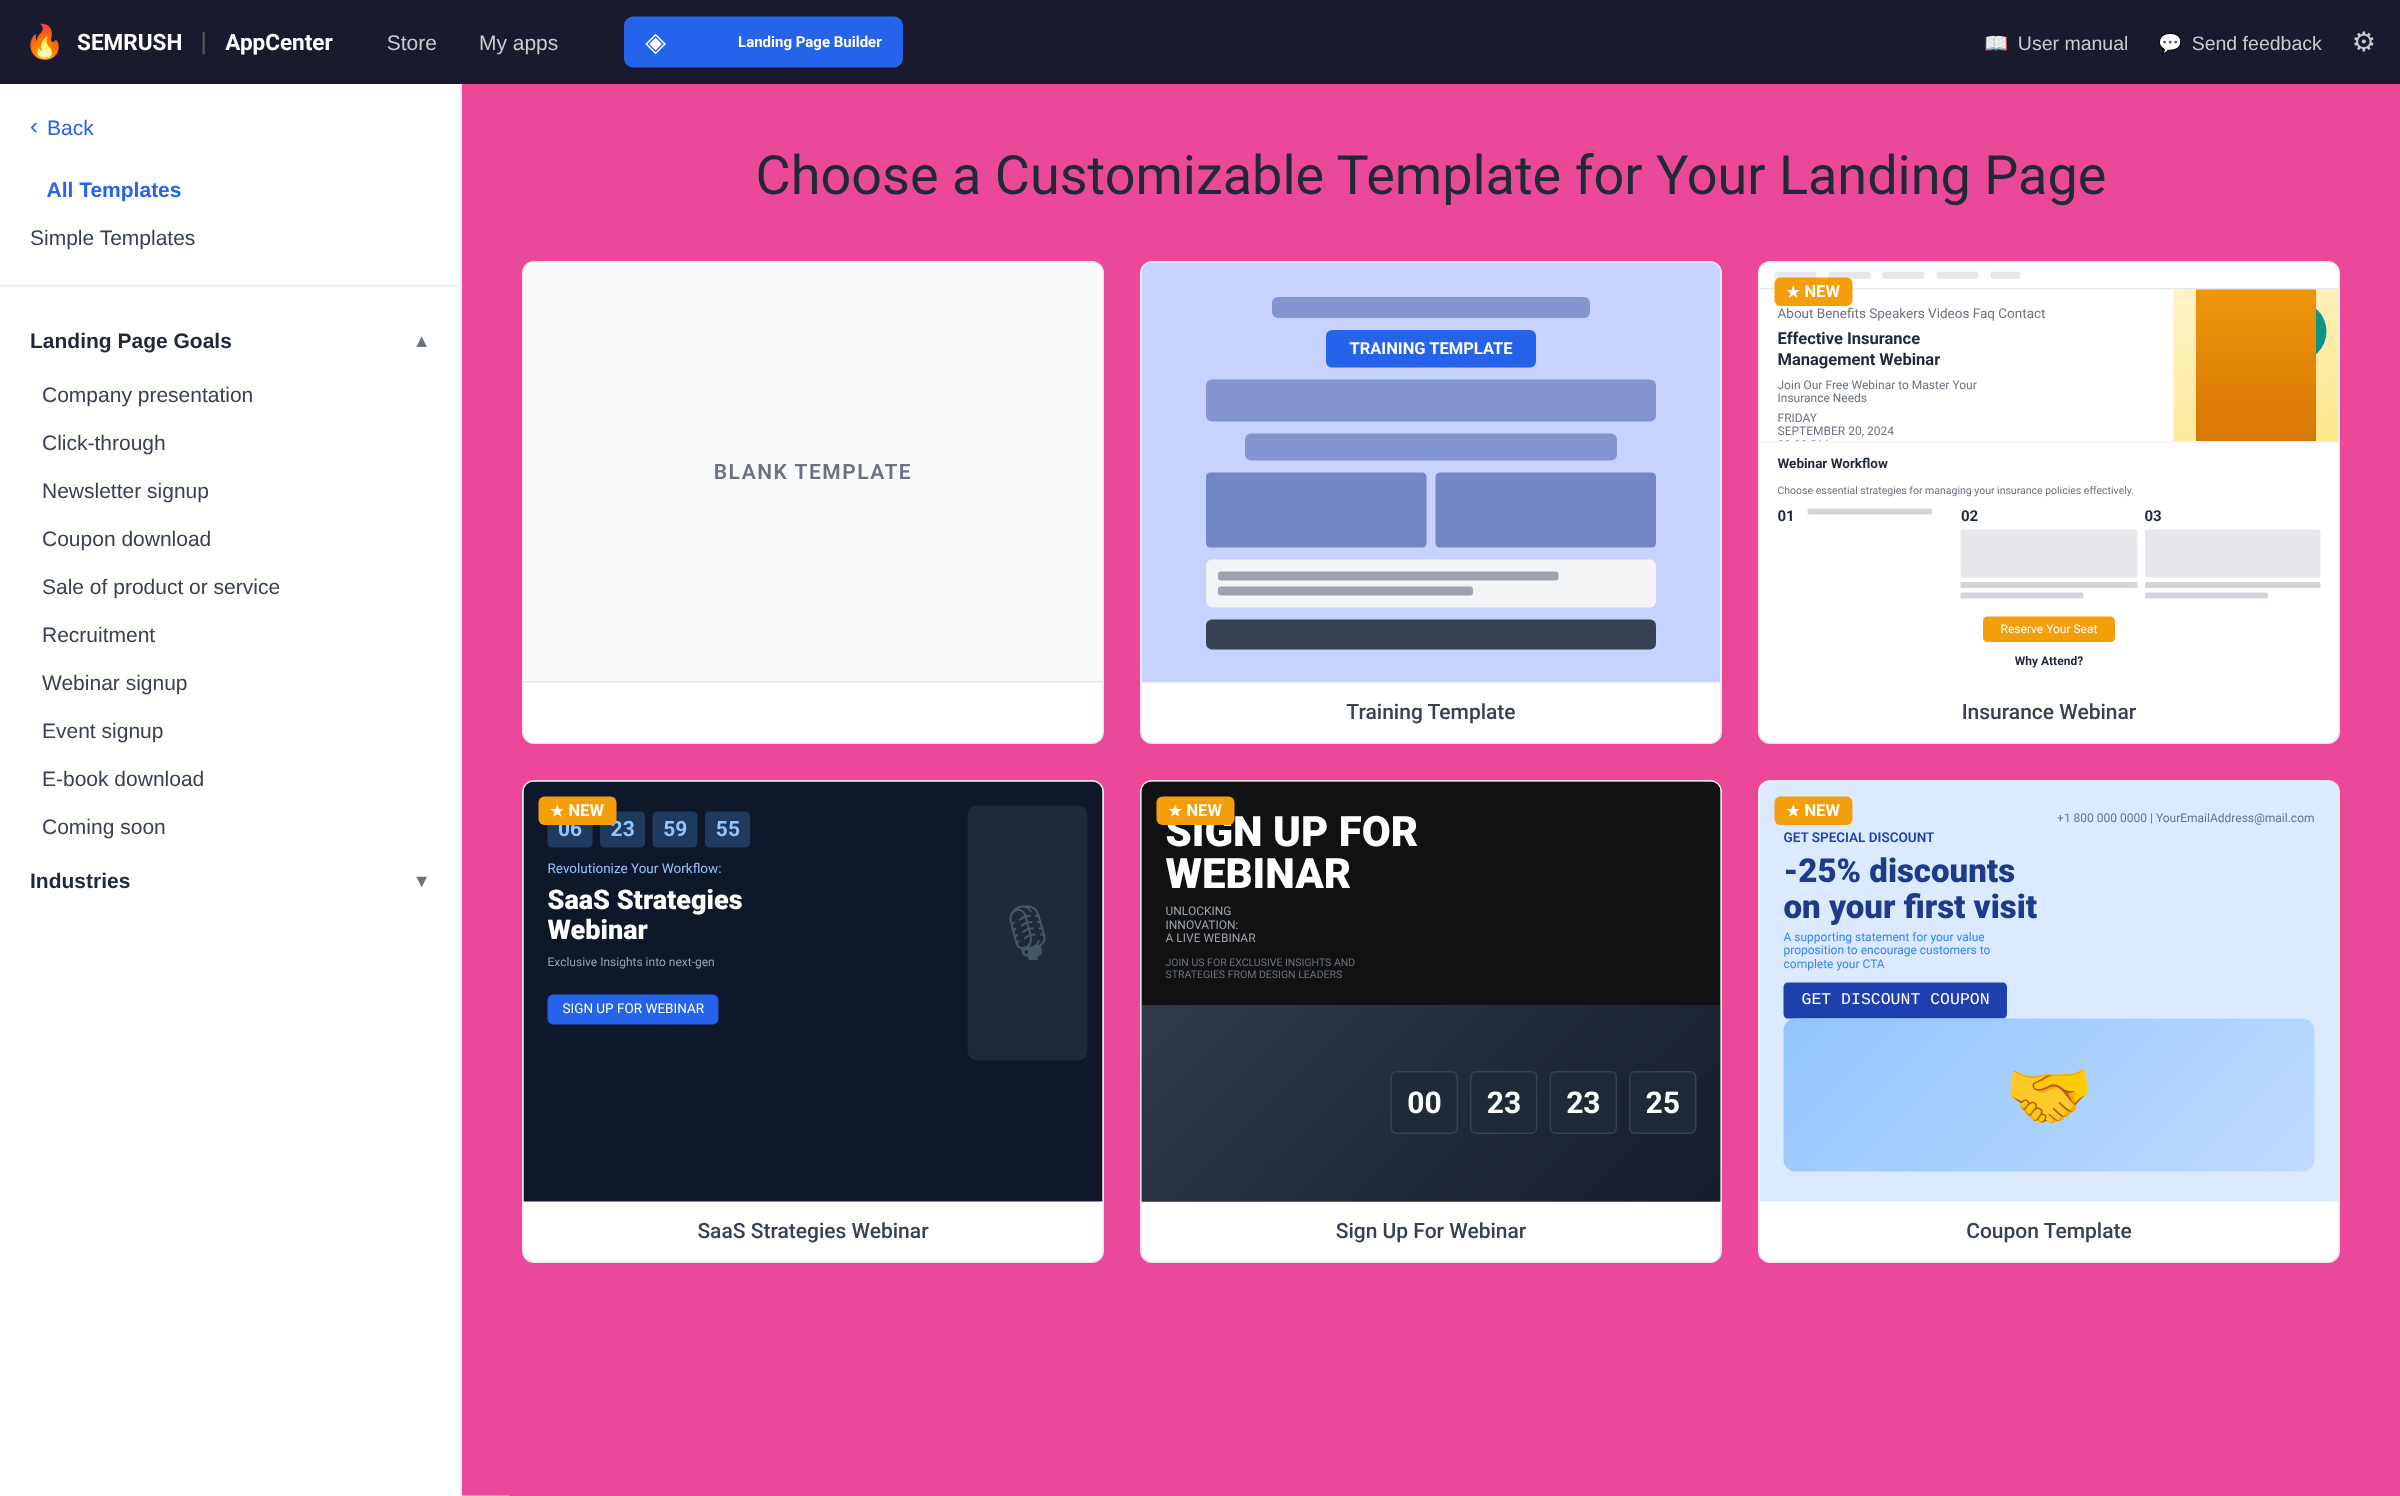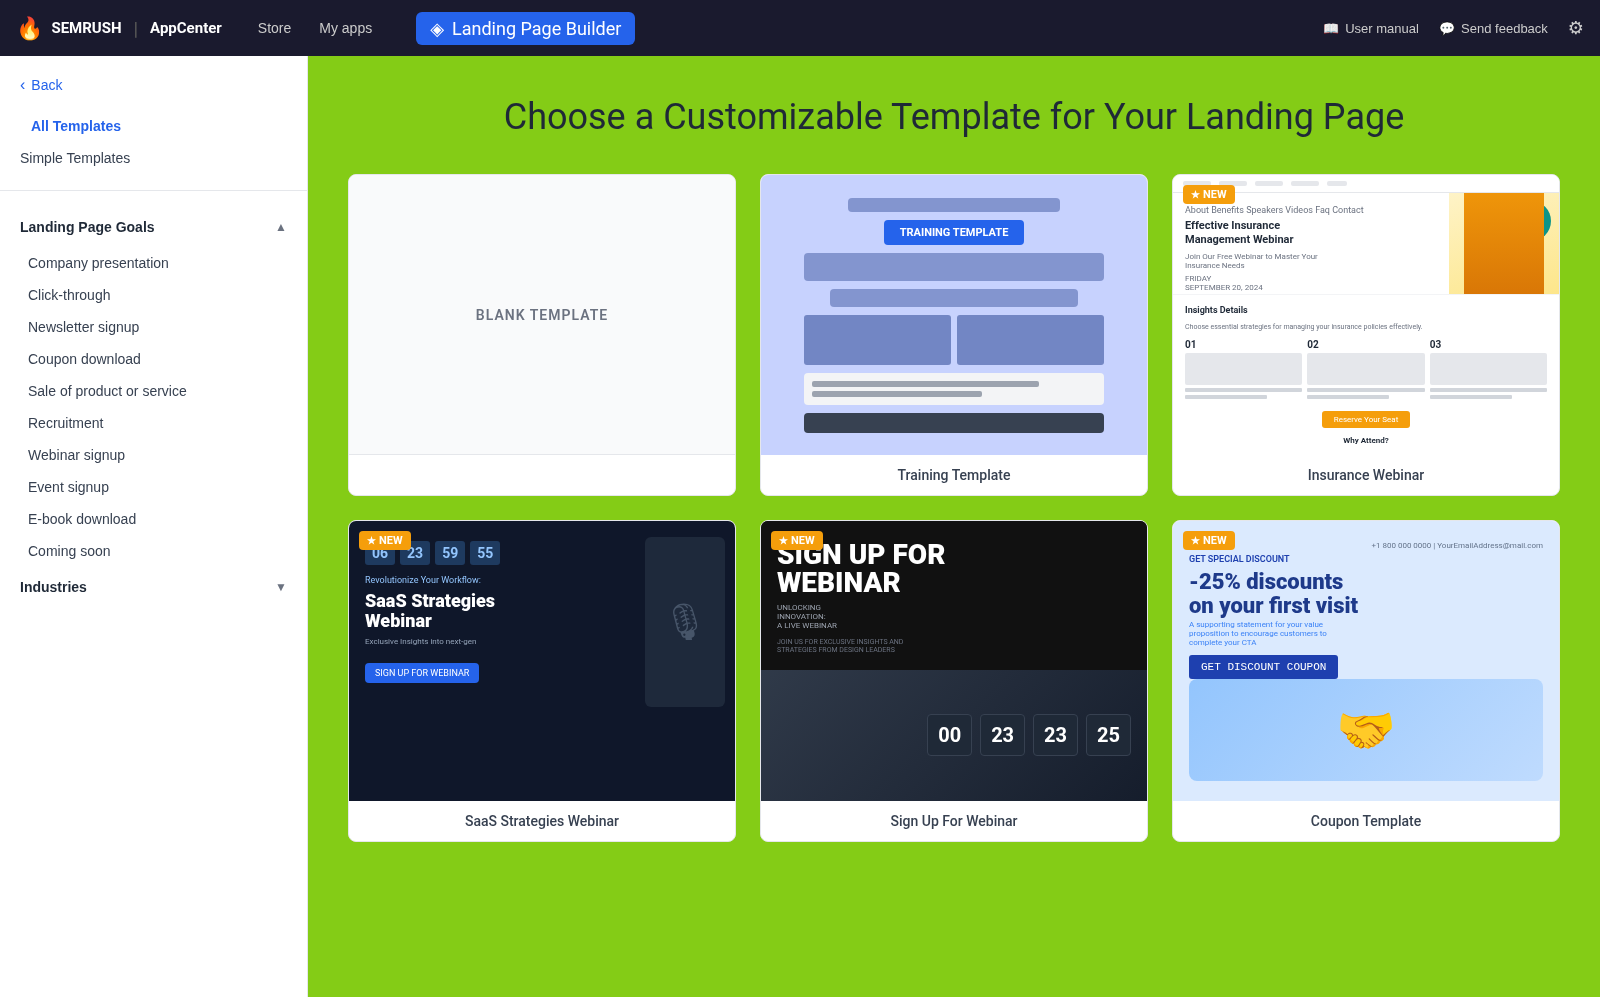--- a/index.html
+++ b/index.html
@@ -13,21 +13,21 @@
     .topnav-logo { display: flex; align-items: center; gap: 8px; font-size: 15px; font-weight: 700; color: #fff; text-decoration: none; }
     .topnav-logo-icon { color: #ff6422; font-size: 22px; }
     .topnav-divider { color: #555; font-size: 18px; margin: 0 4px; }
     .topnav-links { display: flex; gap: 4px; }
     .topnav-link { color: #ccc; background: none; border: none; cursor: pointer; font-size: 14px; padding: 6px 12px; border-radius: 4px; }
     .topnav-app-badge {
       display: flex; align-items: center; gap: 8px; background: #2563eb; padding: 6px 14px;
       border-radius: 6px; margin-left: 8px; margin-right: auto;
     }
     .topnav-app-badge-icon { font-size: 18px; }
-    .topnav-app-name { font-size: 18px; font-weight: 400; color: #fff; }
+    .topnav-app-name { font-size: 10px; font-weight: 700; color: #fff; margin-left: 40px; }
     .topnav-right { display: flex; align-items: center; gap: 20px; margin-left: auto; }
     .topnav-action { display: flex; align-items: center; gap: 6px; color: #ccc; cursor: pointer; font-size: 13px; background: none; border: none; }
     .topnav-gear { color: #ccc; cursor: pointer; font-size: 18px; background: none; border: none; }
 
     
     .layout { display: flex; margin-top: 56px; min-height: calc(100vh - 56px); }
 
     
     .sidebar {
       width: 308px; min-width: 308px; background: #fff; border-right: 1px solid #e5e7eb;
@@ -38,21 +38,21 @@
     .sidebar-nav { padding: 0 0 16px; border-bottom: 1px solid #e5e7eb; margin-bottom: 16px; }
     .sidebar-nav-item { display: block; padding: 8px 20px; font-size: 14px; cursor: pointer; color: #374151; text-decoration: none; background: none; border: none; width: 100%; text-align: left; }
     .sidebar-nav-item.active { color: #2563eb; font-weight: 600; padding-left: 31px; }
     .sidebar-section-header { display: flex; justify-content: space-between; align-items: center; padding: 12px 20px; cursor: pointer; background: none; border: none; width: 100%; }
     .sidebar-section-title { font-size: 14px; font-weight: 700; color: #1f2937; }
     .sidebar-section-chevron { color: #6b7280; font-size: 12px; }
     .sidebar-list-item { display: block; padding: 8px 20px 8px 28px; font-size: 14px; color: #374151; cursor: pointer; background: none; border: none; width: 100%; text-align: left; }
     .sidebar-section-header-collapsed { display: flex; justify-content: space-between; align-items: center; padding: 12px 20px; cursor: pointer; background: none; border: none; width: 100%; }
 
     
-    .main { margin-left: 308px; flex: 1; padding: 40px 40px 60px; background: #84cc16; }
+    .main { margin-left: 308px; flex: 1; padding: 40px 40px 60px; background: #ec4899; }
     .page-title { text-align: center; font-size: 36px; font-weight: 400; color: #1f2937; margin-bottom: 36px; }
 
     
     .template-grid { display: grid; grid-template-columns: repeat(3, 1fr); gap: 24px; }
     .template-card {
       background: #fff; border-radius: 8px; overflow: hidden; border: 1px solid #e5e7eb;
       cursor: pointer; transition: box-shadow 0.2s;
     }
     .template-card-image {
       width: 100%; height: 280px; position: relative; overflow: hidden;
@@ -231,24 +231,24 @@
                   <div style="background:#1e3a5f;color:#fff;font-size:10px;font-weight:700;padding:3px 6px;border-radius:3px;">18</div>
                 </div>
               </div>
               <div style="width:110px;background:linear-gradient(160deg,#fef3c7,#fde68a);position:relative;overflow:hidden;">
                 <div style="position:absolute;top:8px;right:8px;width:40px;height:40px;background:#0d9488;border-radius:50%;display:flex;align-items:center;justify-content:center;font-size:8px;color:#fff;font-weight:600;">Online</div>
                 <div style="position:absolute;bottom:0;left:50%;transform:translateX(-50%);width:80px;height:130px;background:linear-gradient(180deg,#f59e0b,#d97706);border-radius:6px 6px 0 0;"></div>
               </div>
             </div>
 
             <div style="background:#fff;padding:10px 12px;border-top:1px solid #f3f4f6;">
-              <div style="font-size:9px;font-weight:700;color:#1f2937;margin-bottom:8px;">Insights Details</div>
+              <div style="font-size:9px;font-weight:700;color:#1f2937;margin-bottom:8px;">Webinar Workflow</div>
               <div style="font-size:7px;color:#6b7280;margin-bottom:8px;">Choose essential strategies for managing your insurance policies effectively.</div>
               <div style="display:grid;grid-template-columns:repeat(3,1fr);gap:5px;">
-                <div style="display:flex;flex-direction:column;gap:3px;">
+                <div style="display:flex;gap:3px;">
                   <div style="font-size:10px;font-weight:700;color:#1f2937;">01</div>
                   <div style="background:#e5e7eb;height:32px;border-radius:2px;"></div>
                   <div style="background:#d1d5db;height:4px;border-radius:1px;"></div>
                   <div style="background:#d1d5db;height:4px;border-radius:1px;width:70%;"></div>
                 </div>
                 <div style="display:flex;flex-direction:column;gap:3px;">
                   <div style="font-size:10px;font-weight:700;color:#1f2937;">02</div>
                   <div style="background:#e5e7eb;height:32px;border-radius:2px;"></div>
                   <div style="background:#d1d5db;height:4px;border-radius:1px;"></div>
                   <div style="background:#d1d5db;height:4px;border-radius:1px;width:70%;"></div>

